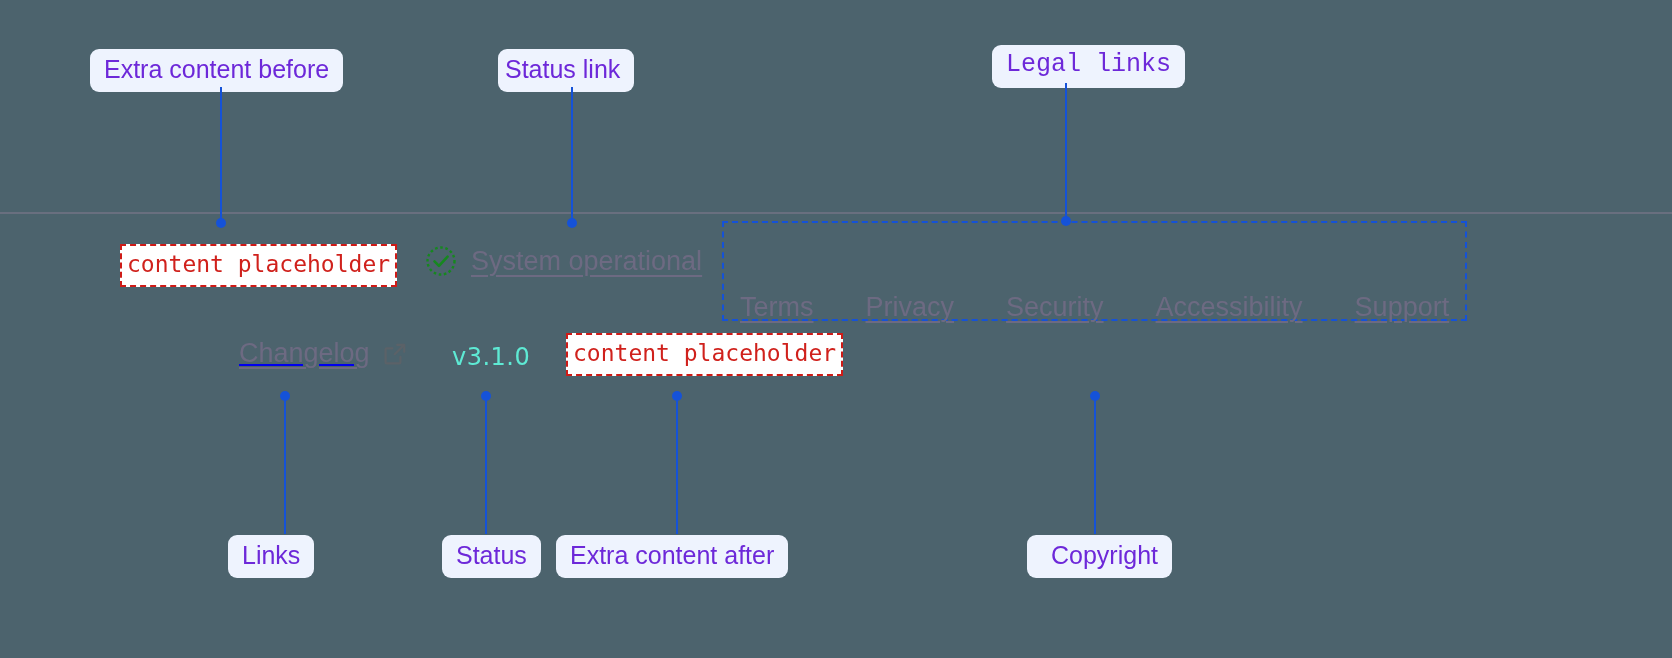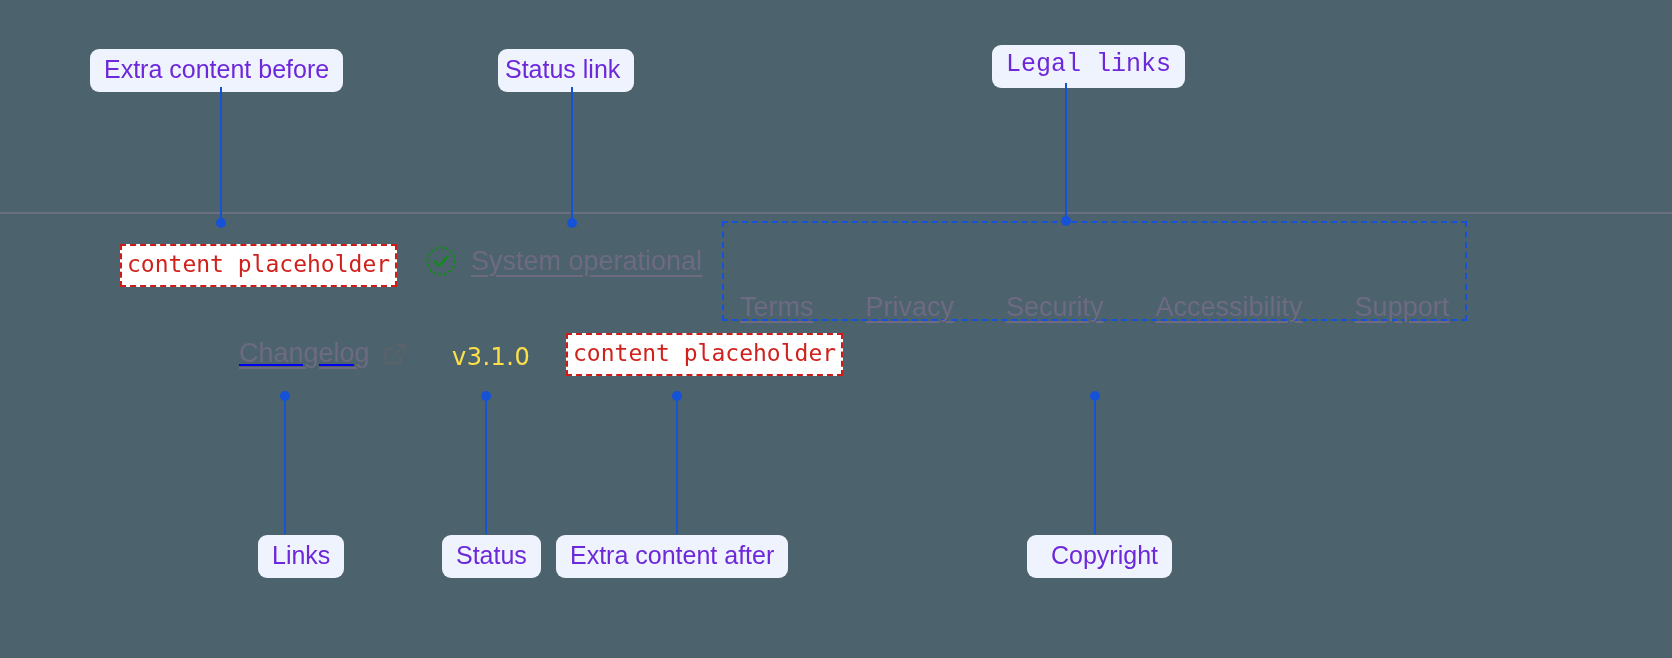--- a/index.html
+++ b/index.html
@@ -95,21 +95,21 @@
     margin-top: 47px;
   }
 
   
   .row2 { position: absolute; left: 0; top: 338px; width: 1457px; height: 50px; }
   .changelog { position: absolute; left: 239px; top: 0; display: flex; align-items: center; gap: 12px; }
   .ext-icon { width: 26px; height: 26px; display: block; }
   .version {
     position: absolute; left: 452px; top: 5px;
     font-family: "DejaVu Sans", sans-serif;
-    font-size: 24px; color: #fde047; letter-spacing: .5px;
+    font-size: 24px; color: #5eead4; letter-spacing: .5px;
   }
   .ph-after { position: absolute; left: 566px; top: -5px; }
   .copyright-group { position: absolute; left: 866px; top: 2px; display: flex; align-items: center; gap: 16px; }
   .hashi-logo { width: 30px; height: 32px; display: block; }
   .copyright-text { font-size: 26px; color: #6d6a82; white-space: nowrap; }
 </style>
 </head>
 <body>
 
 <div class="divider"></div>
@@ -165,21 +165,21 @@
   </a>
 
   <span class="version">v3.1.0</span>
 
   <span class="placeholder ph-after">content placeholder</span>
 
 </div>
 
 <div class="dot" style="left:280px; top:391px;"></div>
 <div class="leader" style="left:284px; top:396px; height:138px;"></div>
-<div class="callout" style="left:258px; top:535px;text-align:right;">Links</div>
+<div class="callout" style="left:228px; top:535px;text-align:right;">Links</div>
 
 <div class="dot" style="left:481px; top:391px;"></div>
 <div class="leader" style="left:485px; top:396px; height:138px;"></div>
 <div class="callout" style="left:442px; top:535px;">Status</div>
 
 <div class="dot" style="left:672px; top:391px;"></div>
 <div class="leader" style="left:676px; top:396px; height:138px;"></div>
 <div class="callout" style="left:556px; top:535px;">Extra content after</div>
 
 <div class="dot" style="left:1090px; top:391px;"></div>

